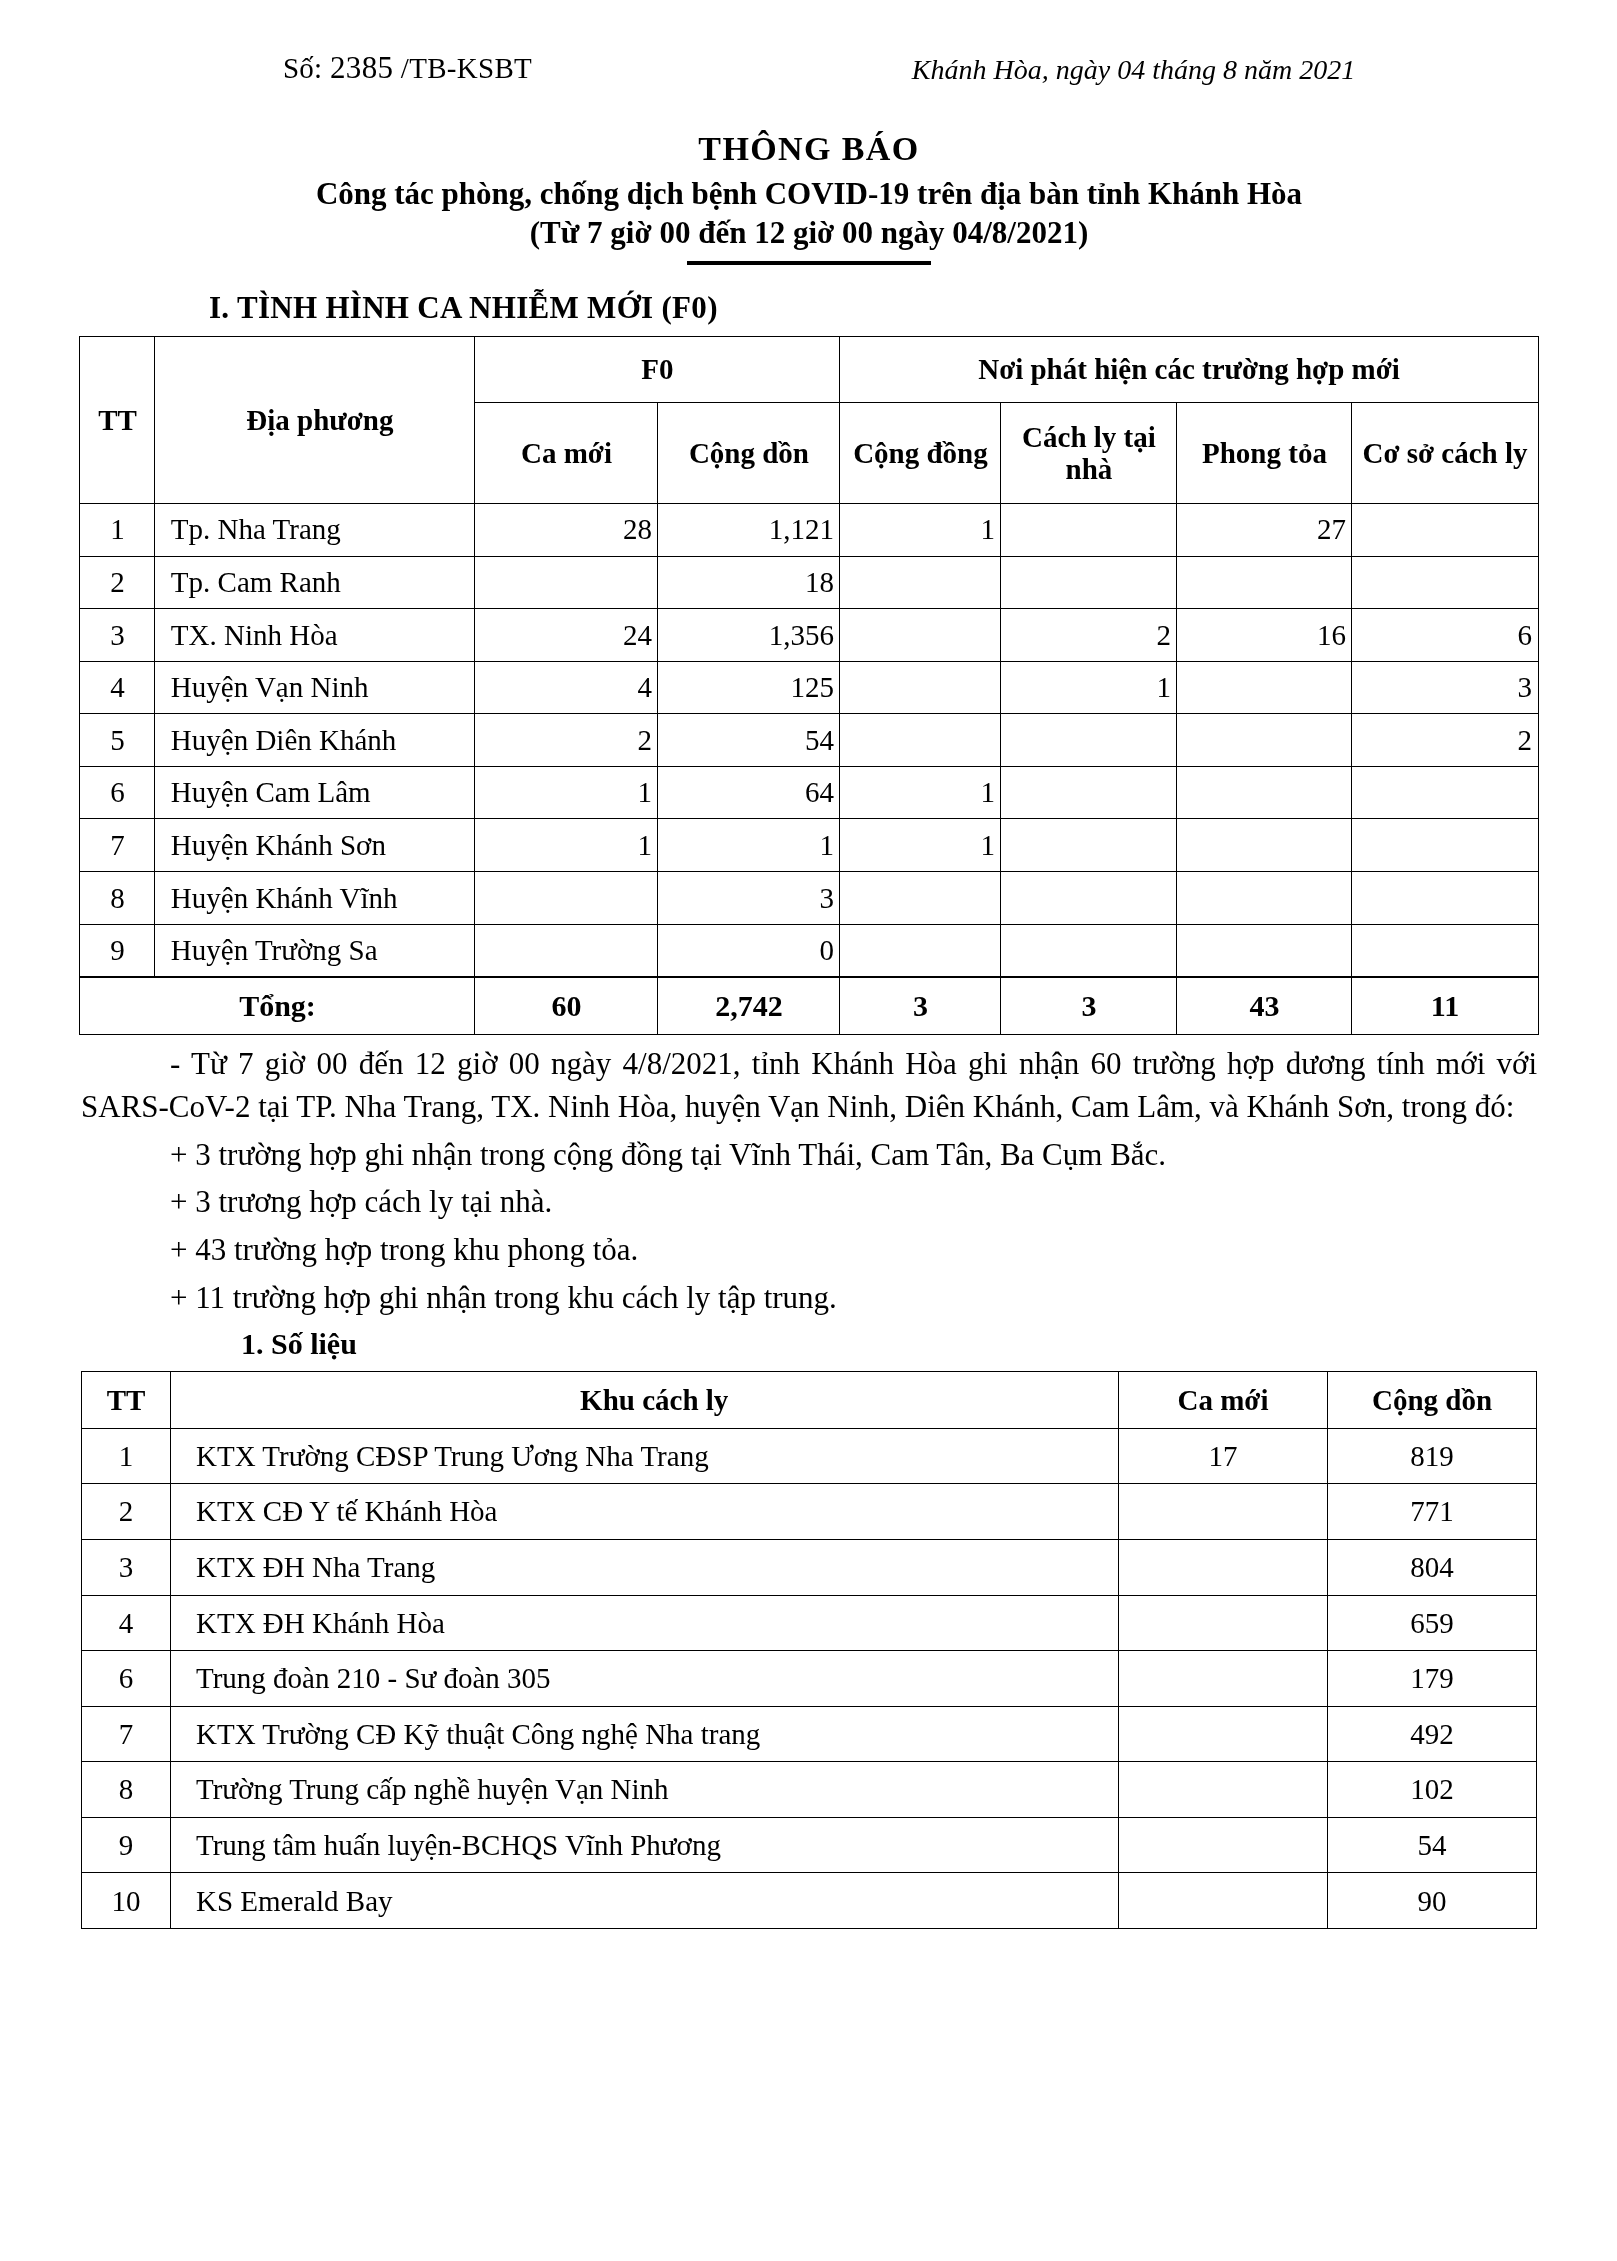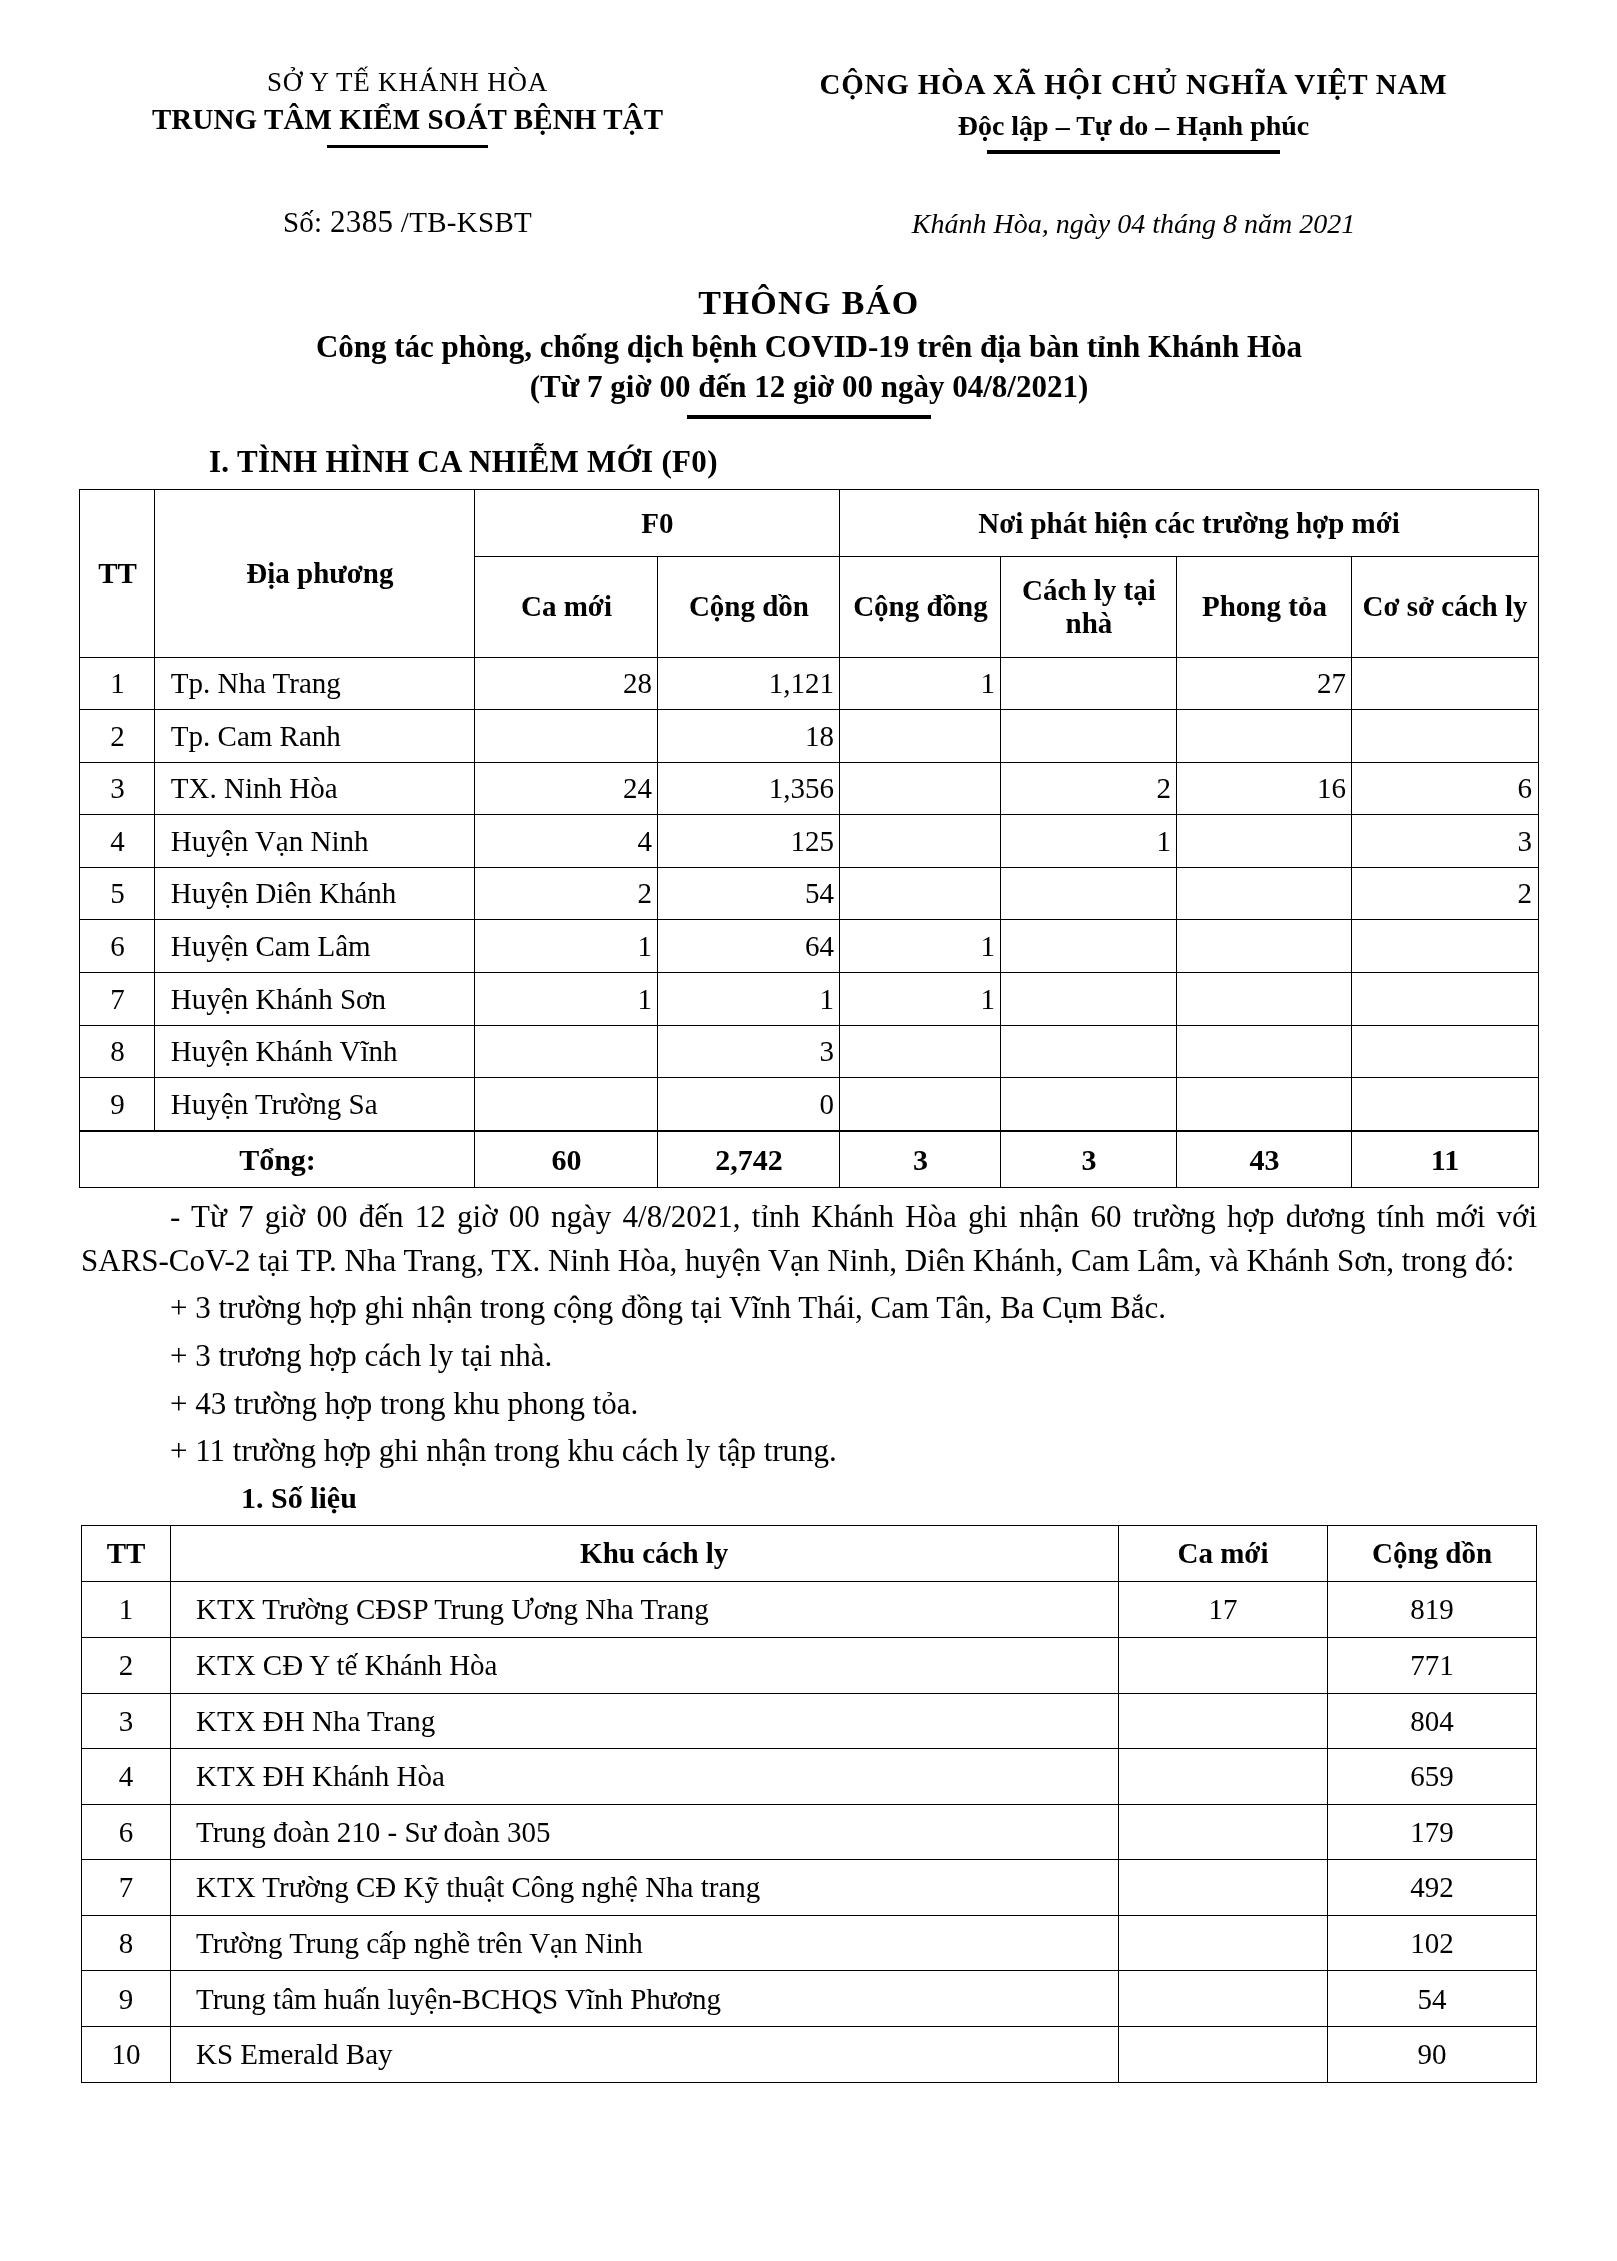--- a/index.html
+++ b/index.html
@@ -209,32 +209,20 @@
     width: 1456px;
     padding-left: 89px;
     box-sizing: border-box;
   }
 </style>
 </head>
 <body>
 
 <div class="page">
 
-  <div class="doc-header">
-    <div class="hdr-left">
-      <div class="hdr-org-1">SỞ Y TẾ KHÁNH HÒA</div>
-      <div class="hdr-org-2">TRUNG TÂM KIỂM SOÁT BỆNH TẬT</div>
-      <div class="rule-short"></div>
-    </div>
-    <div class="hdr-right">
-      <div class="hdr-nation">CỘNG HÒA XÃ HỘI CHỦ NGHĨA VIỆT NAM</div>
-      <div class="hdr-motto">Độc lập – Tự do – Hạnh phúc</div>
-      <div class="rule-motto"></div>
-    </div>
-  </div>
 
   <div class="hdr-row2">
     <div class="hdr-row2-left">
       <span>Số:</span>
       <span class="num">2385</span>
       <span>/TB-KSBT</span>
     </div>
     <div class="hdr-row2-right">Khánh Hòa, ngày  04  tháng 8 năm 2021</div>
   </div>
 
@@ -437,21 +425,21 @@
           <td class="c-cd">179</td>
         </tr>
         <tr>
           <td class="c-tt">7</td>
           <td class="c-khu">KTX Trường CĐ Kỹ thuật Công nghệ Nha trang</td>
           <td class="c-ca"></td>
           <td class="c-cd">492</td>
         </tr>
         <tr>
           <td class="c-tt">8</td>
-          <td class="c-khu">Trường Trung cấp nghề trên Vạn Ninh</td>
+          <td class="c-khu">Trường Trung cấp nghề huyện Vạn Ninh</td>
           <td class="c-ca"></td>
           <td class="c-cd">102</td>
         </tr>
         <tr>
           <td class="c-tt">9</td>
           <td class="c-khu">Trung tâm huấn luyện-BCHQS Vĩnh Phương</td>
           <td class="c-ca"></td>
           <td class="c-cd">54</td>
         </tr>
         <tr>

